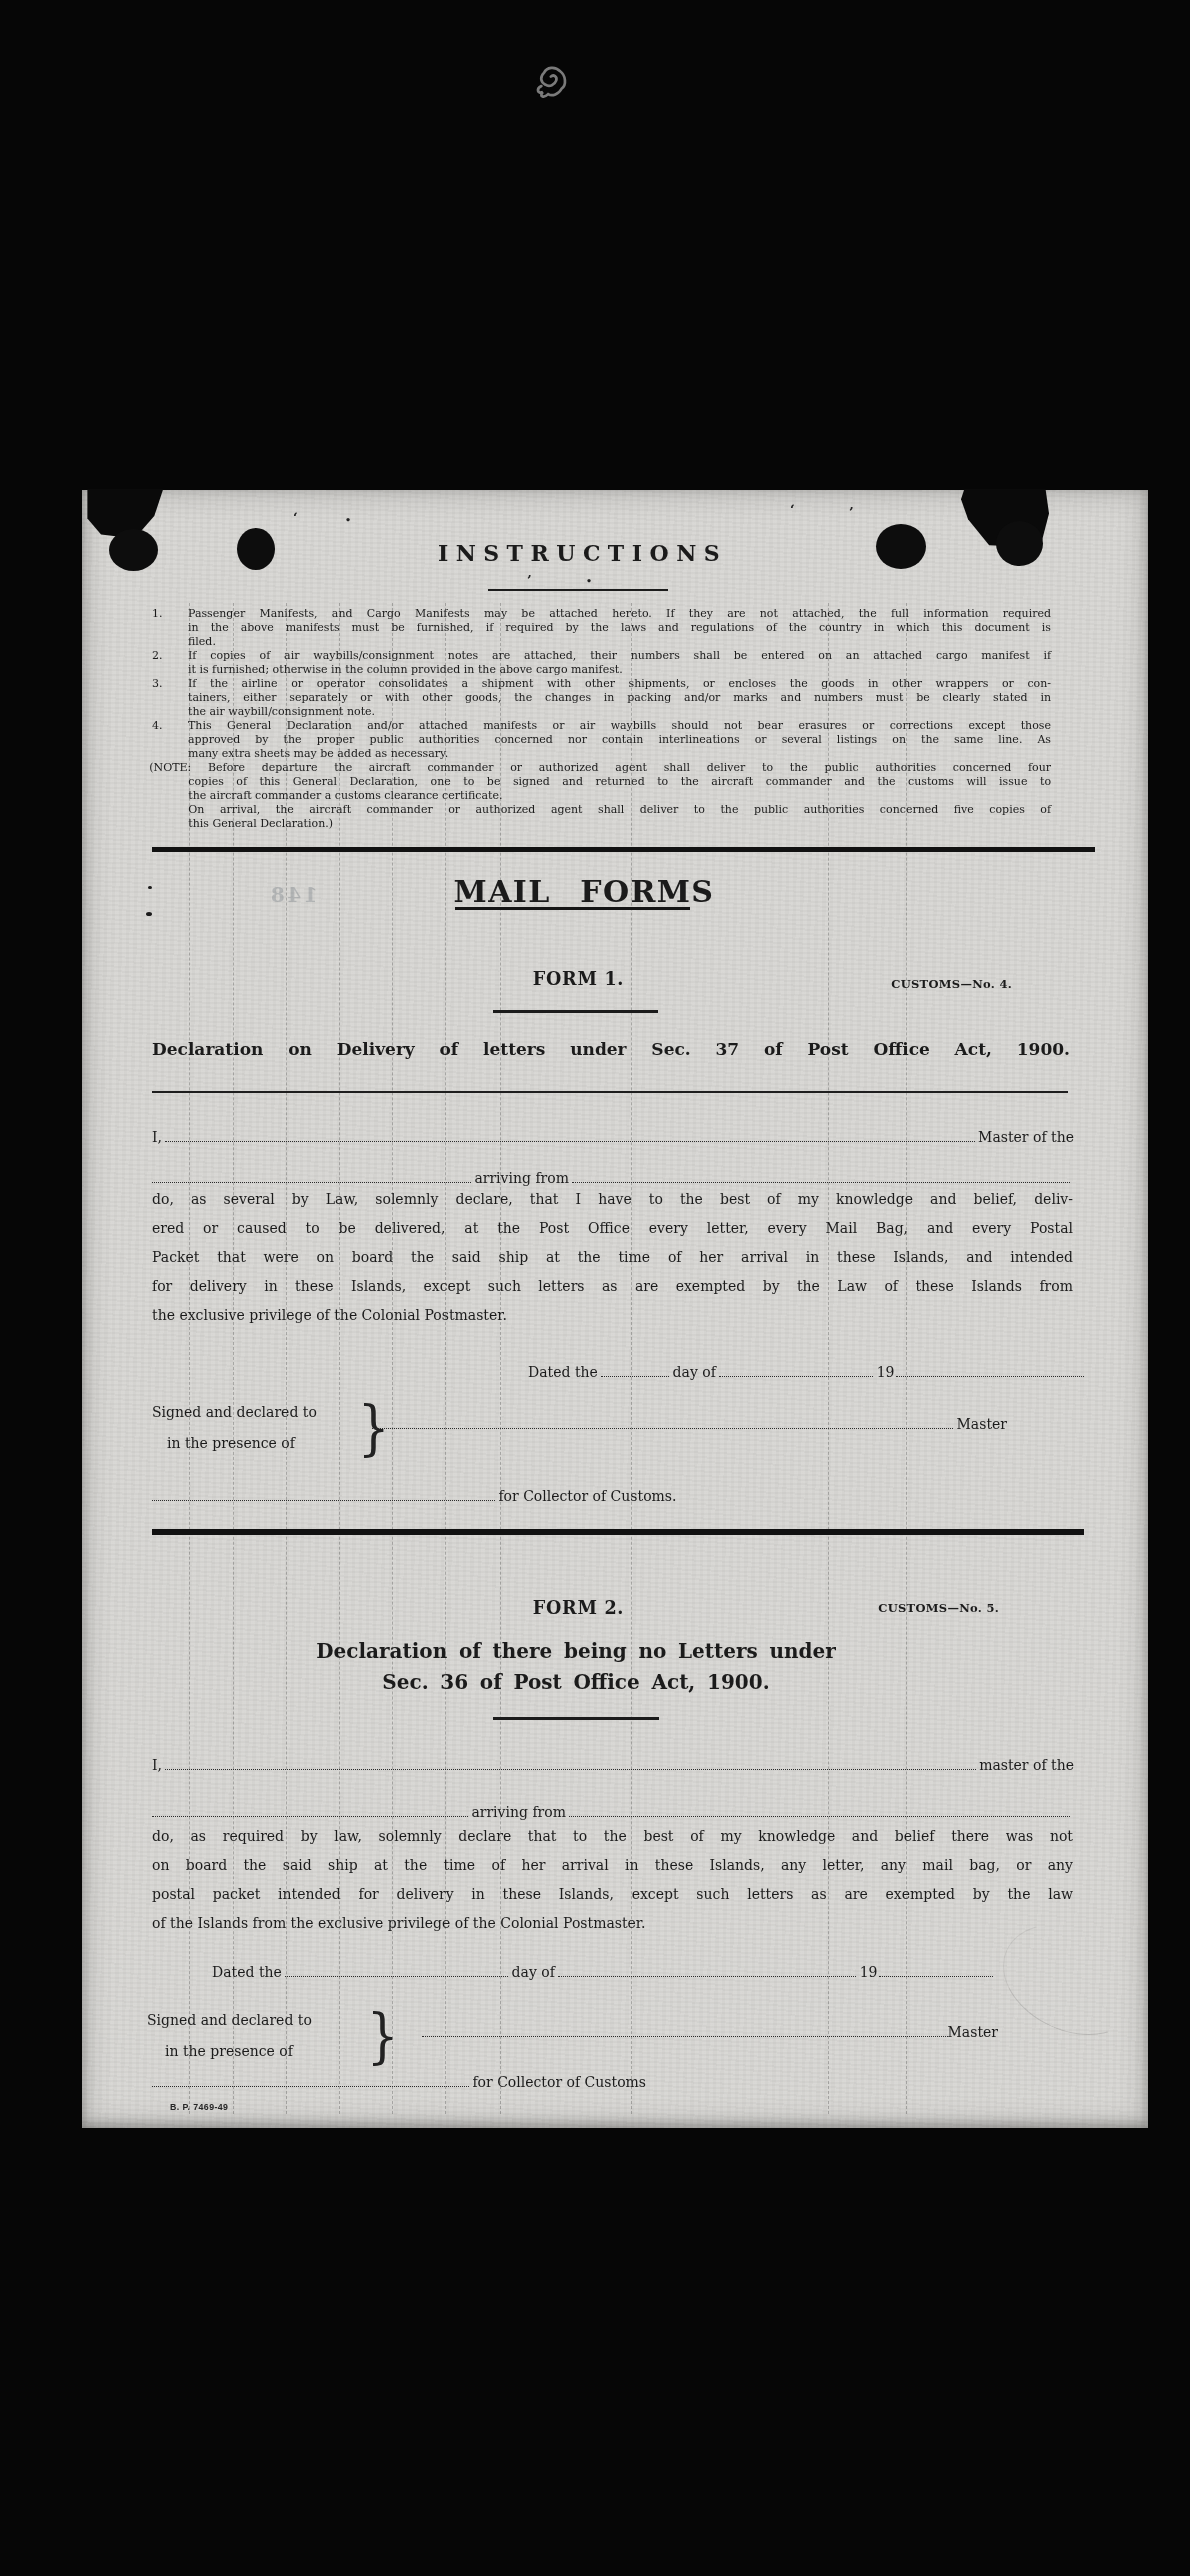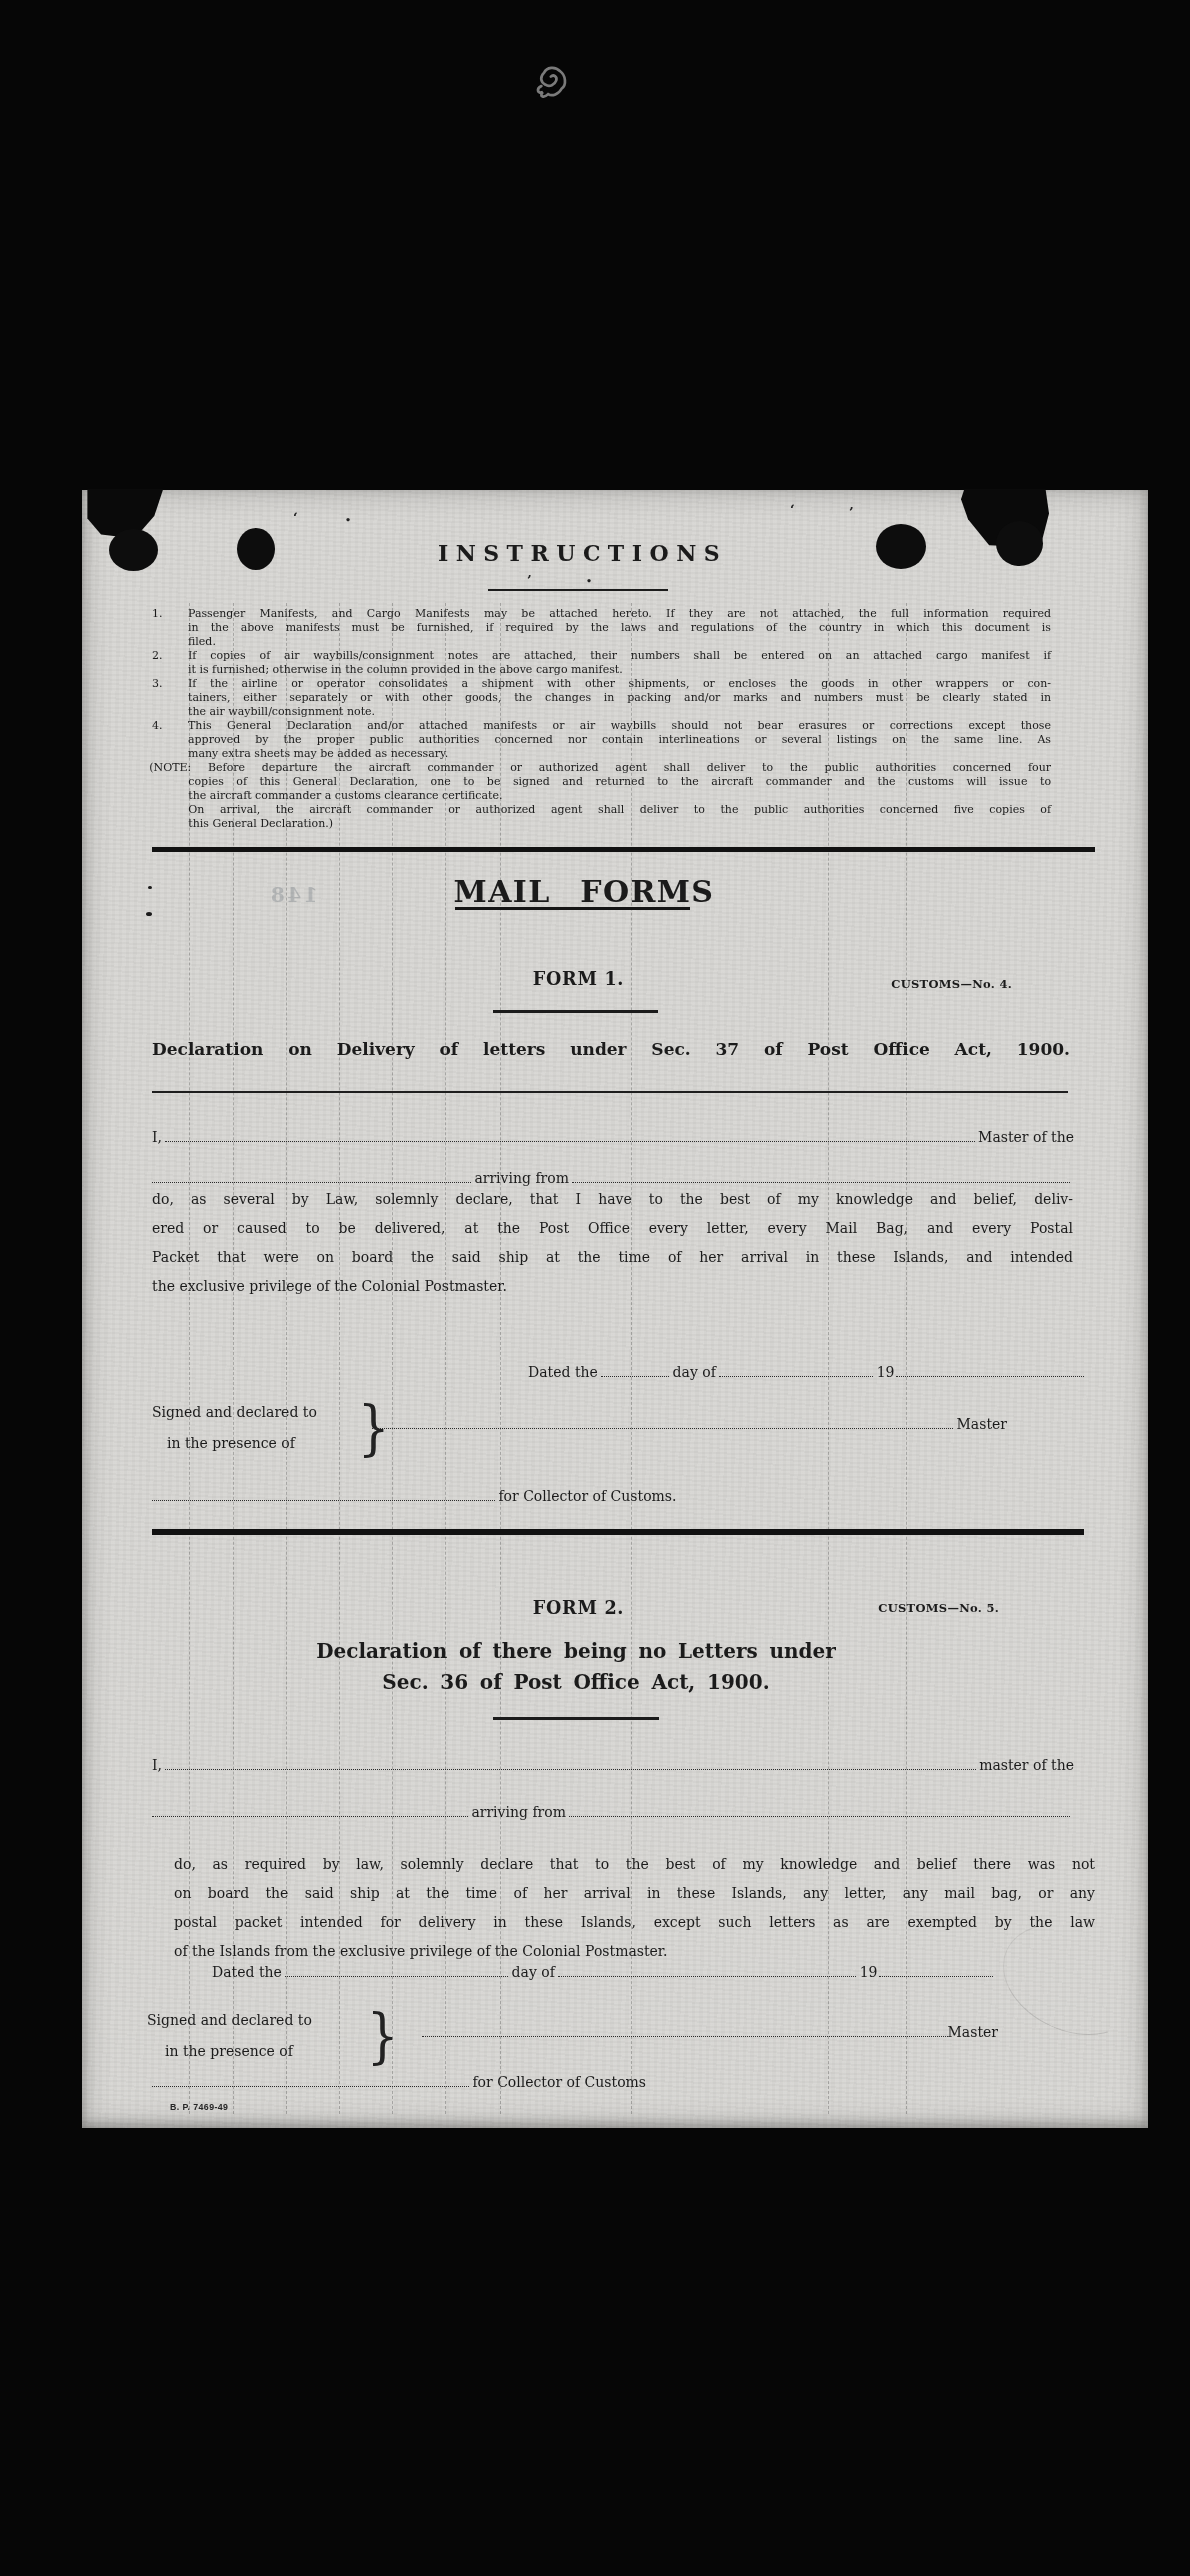--- a/index.html
+++ b/index.html
@@ -175,20 +175,21 @@
   <div class="abs dline" style="left:70px;top:680px;width:921px;">
     <span class="leadfix" style="width:319px;margin-left:0;"></span>
     <span>arriving from</span>
     <span class="leader"></span>
   </div>
 
   <div class="abs bodyblock" style="left:70px;top:695px;width:921px;">
     <div class="jl">do, as several by Law, solemnly declare, that I have to the best of my knowledge and belief, deliv-</div>
     <div class="jl">ered or caused to be delivered, at the Post Office every letter, every Mail Bag, and every Postal</div>
     <div class="jl">Packet that were on board the said ship at the time of her arrival in these Islands, and intended</div>
+    <div class="jl">for delivery in these Islands, except such letters as are exempted by the Law of these Islands from</div>
     <div>the exclusive privilege of the Colonial Postmaster.</div>
   </div>
 
   <div class="abs dline" style="left:446px;top:874px;width:559px;">
     <span>Dated the</span>
     <span class="leadfix" style="width:68px;"></span>
     <span>day of</span>
     <span class="leadfix" style="width:154px;"></span>
     <span>19</span>
     <span class="leader" style="margin-left:1.4px;"></span>
@@ -219,21 +220,21 @@
     <span>I,</span>
     <span class="leader"></span>
     <span>master of the</span>
   </div>
   <div class="abs dline" style="left:70px;top:1314px;width:921px;">
     <span class="leadfix" style="width:316px;margin-left:0;"></span>
     <span>arriving from</span>
     <span class="leader"></span>
   </div>
 
-  <div class="abs bodyblock" style="left:70px;top:1360px;width:921px;line-height:29px;margin-left:22px;">
+  <div class="abs bodyblock" style="left:70px;top:1332px;width:921px;line-height:29px;">
     <div class="jl">do, as required by law, solemnly declare that to the best of my knowledge and belief there was not</div>
     <div class="jl">on board the said ship at the time of her arrival in these Islands, any letter, any mail bag, or any</div>
     <div class="jl">postal packet intended for delivery in these Islands, except such letters as are exempted by the law</div>
     <div>of the Islands from the exclusive privilege of the Colonial Postmaster.</div>
   </div>
 
   <div class="abs dline" style="left:130px;top:1474px;width:784px;">
     <span>Dated the</span>
     <span class="leadfix" style="width:223px;"></span>
     <span>day of</span>

